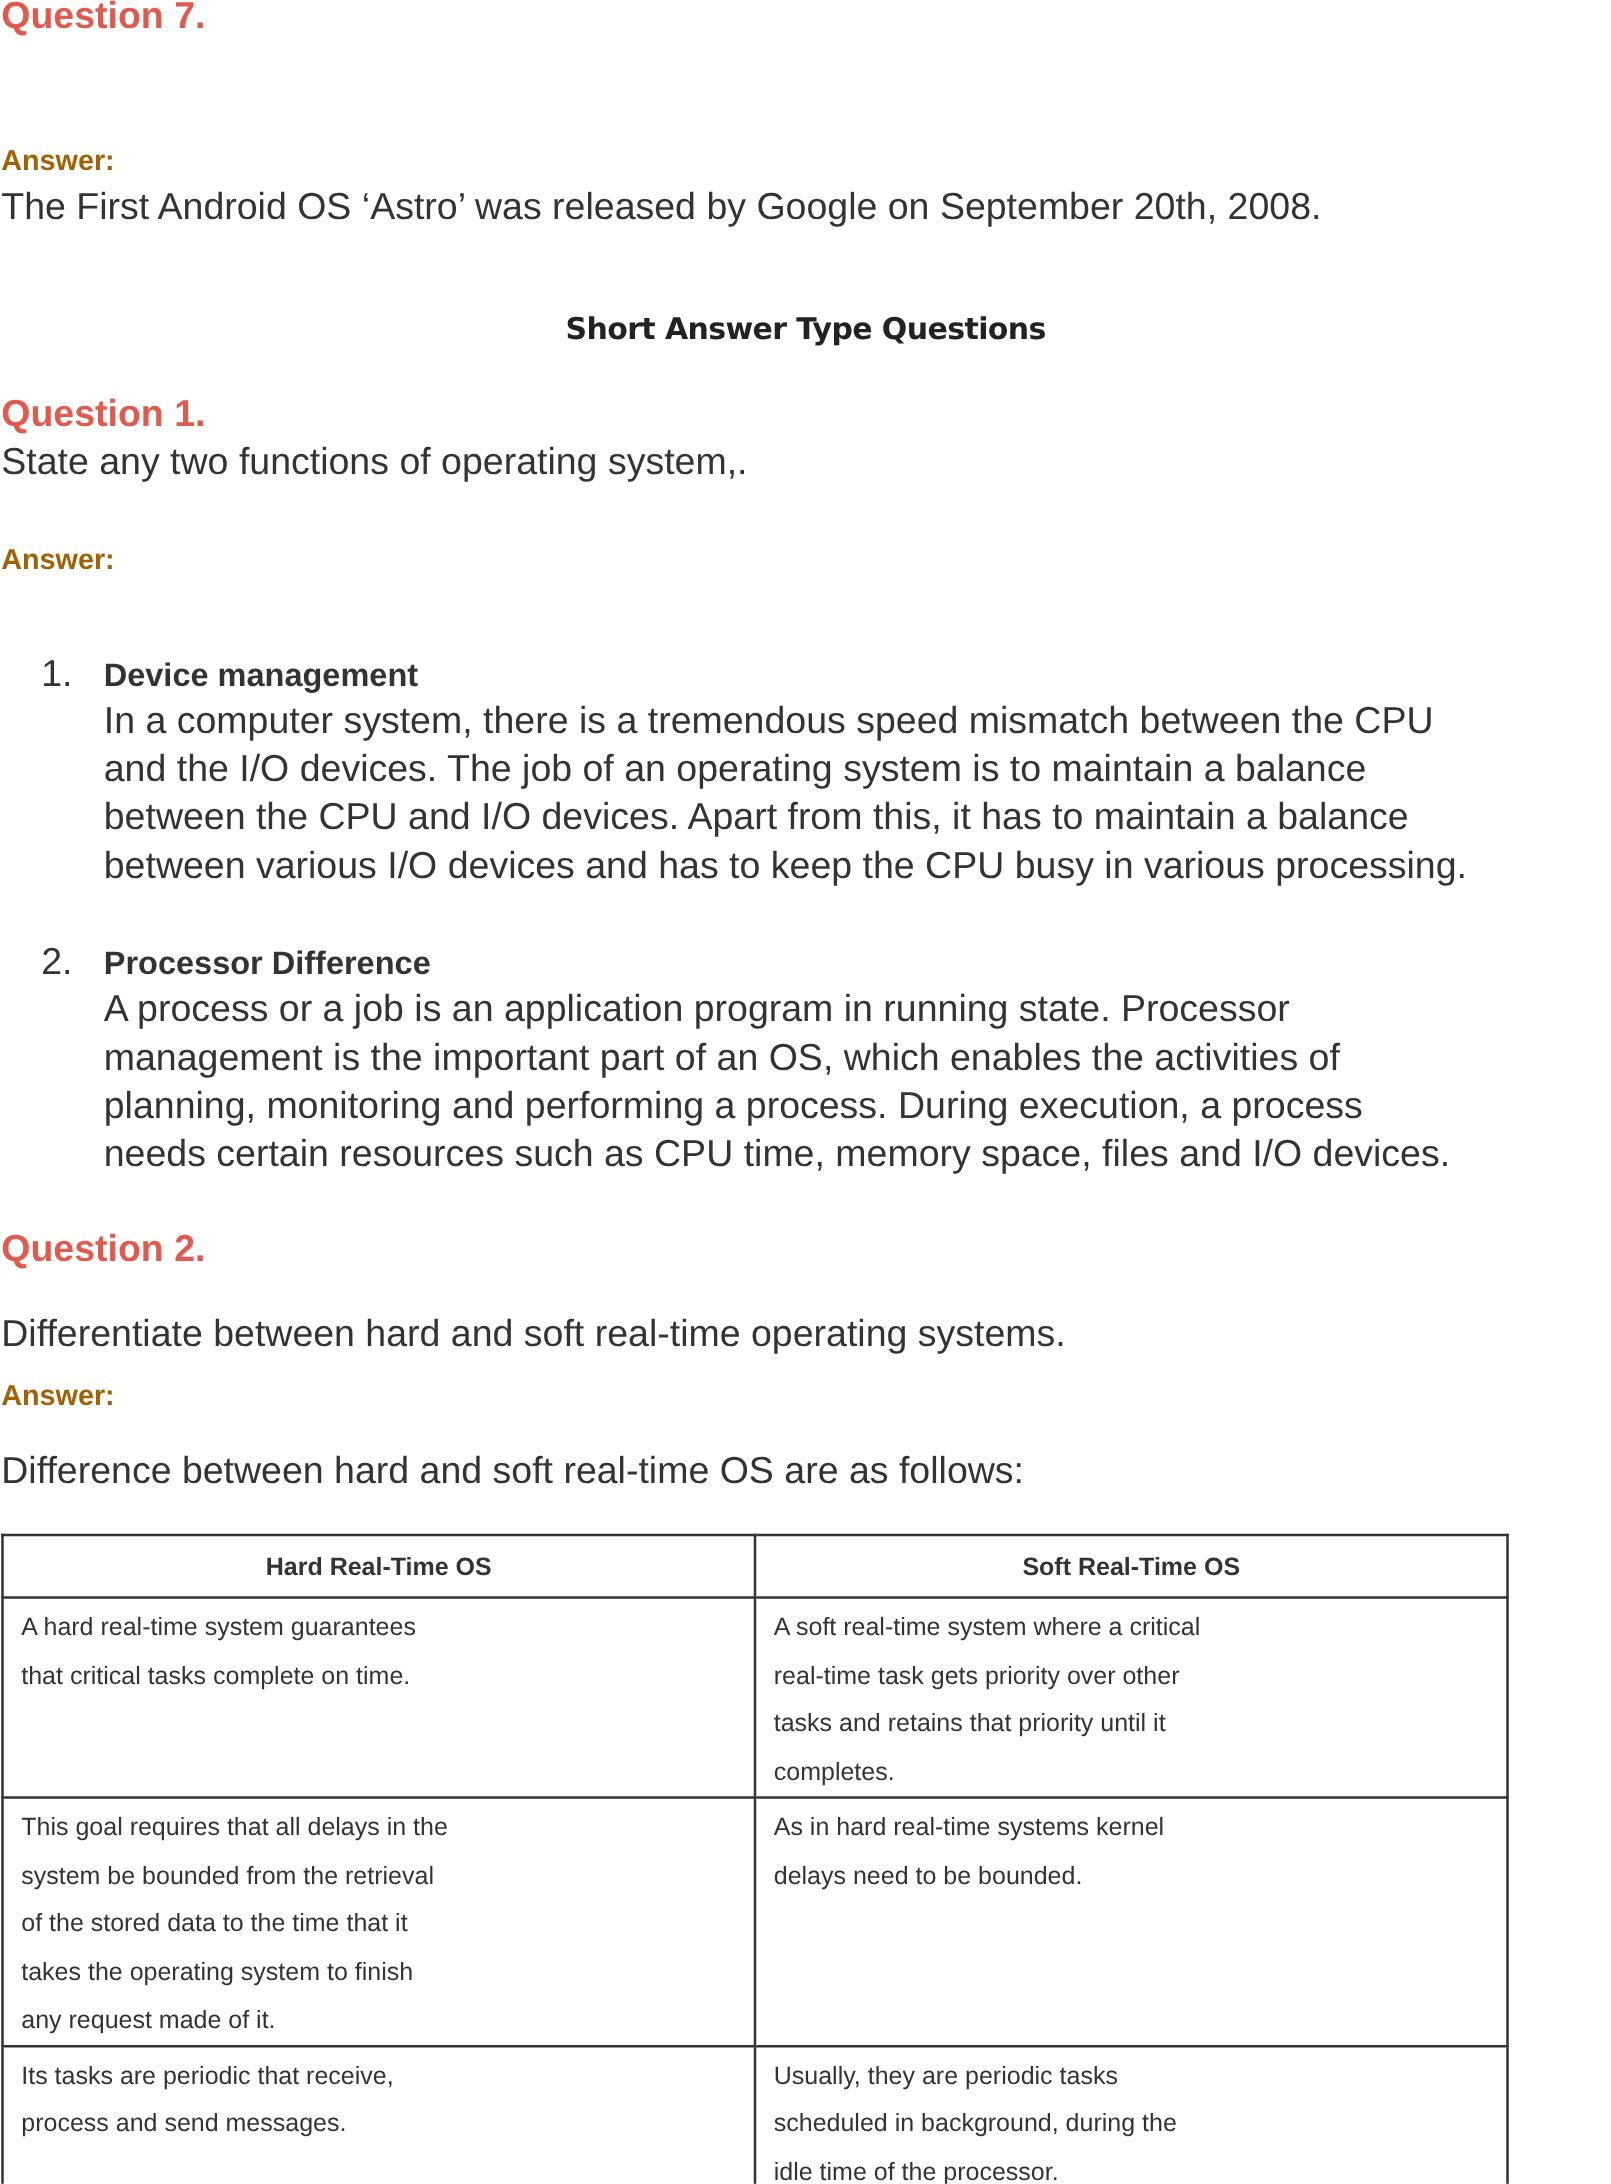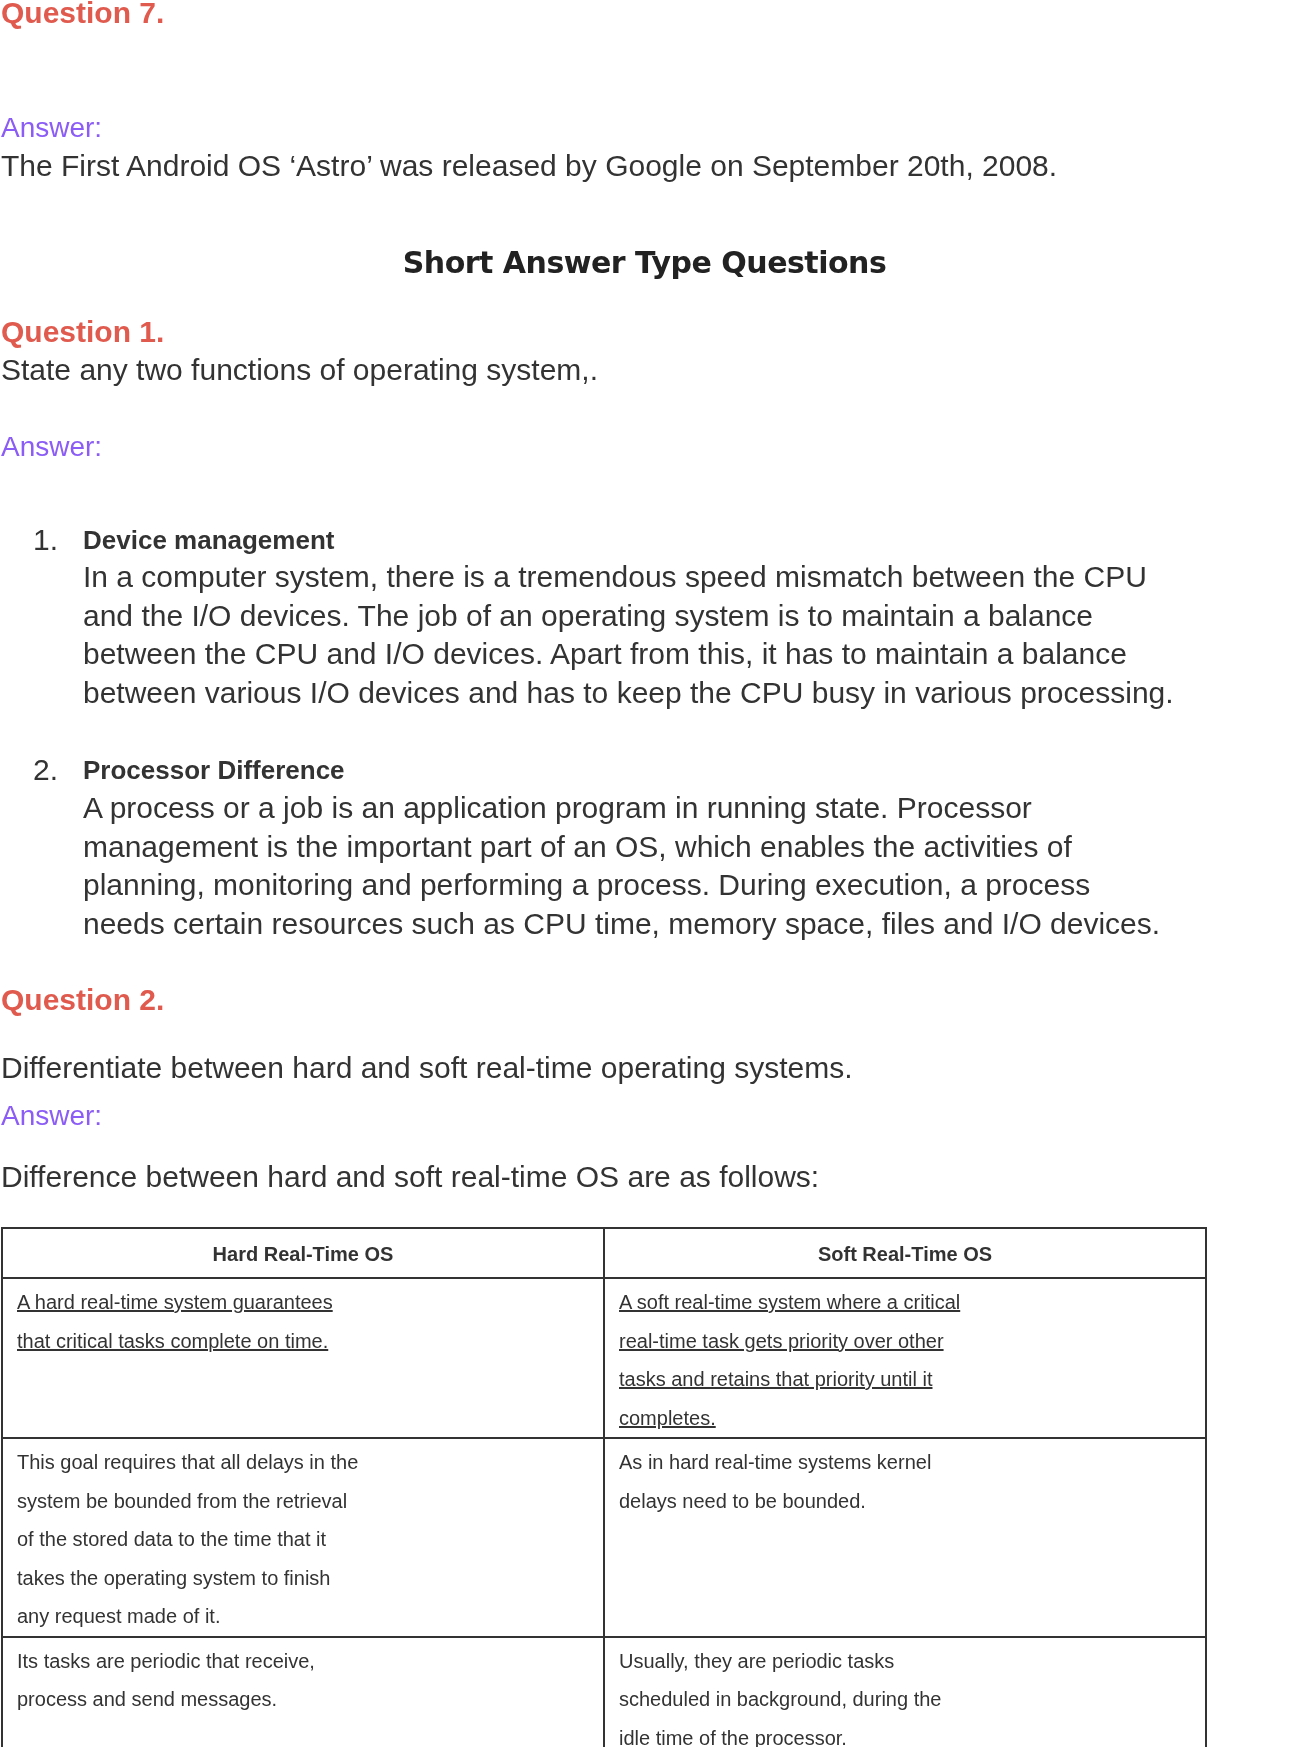--- a/index.html
+++ b/index.html
@@ -23,34 +23,34 @@
       height: 1747px;
     }
     .abs { position: absolute; white-space: nowrap; }
     .q-label {
       color: #e05a4e;
       font-weight: bold;
       font-size: 30px;
       line-height: 34px;
     }
     .a-label {
-      color: #8b5cf6;
-      font-weight: normal;
-      font-size: 28px;
+      color: #a16207;
+      font-weight: bold;
+      font-size: 23px;
       line-height: 34px;
     }
     .body-text {
       font-size: 30px;
       line-height: 34px;
       color: #333333;
     }
     .section-title {
       font-family: "DejaVu Sans", sans-serif;
       font-weight: bold;
-      font-size: 30px;
+      font-size: 24px;
       line-height: 36px;
       color: #222222;
       width: 1289px;
       left: 0;
       text-align: center;
       letter-spacing: -0.5px;
     }
     .list-num {
       font-size: 30px;
       line-height: 34px;
@@ -90,21 +90,21 @@
       text-align: left;
     }
     table.compare th {
       font-weight: bold;
       text-align: center;
       height: 46px;
       padding-top: 2px;
       vertical-align: middle;
     }
     table.compare td span { display: block; white-space: nowrap; }
-    .row-1 td { height: 150px; text-decoration: underline; }
+    .row-1 td { height: 150px; }
     .row-2 td { height: 189px; }
     .row-3 td { height: 110px; }
   </style>
 </head>
 <body>
 
 <div class="page">
 
   <div class="abs q-label" style="left:1px; top:-4px;">Question 7.</div>
   <div class="abs a-label" style="left:1px; top:111px;">Answer:</div>

